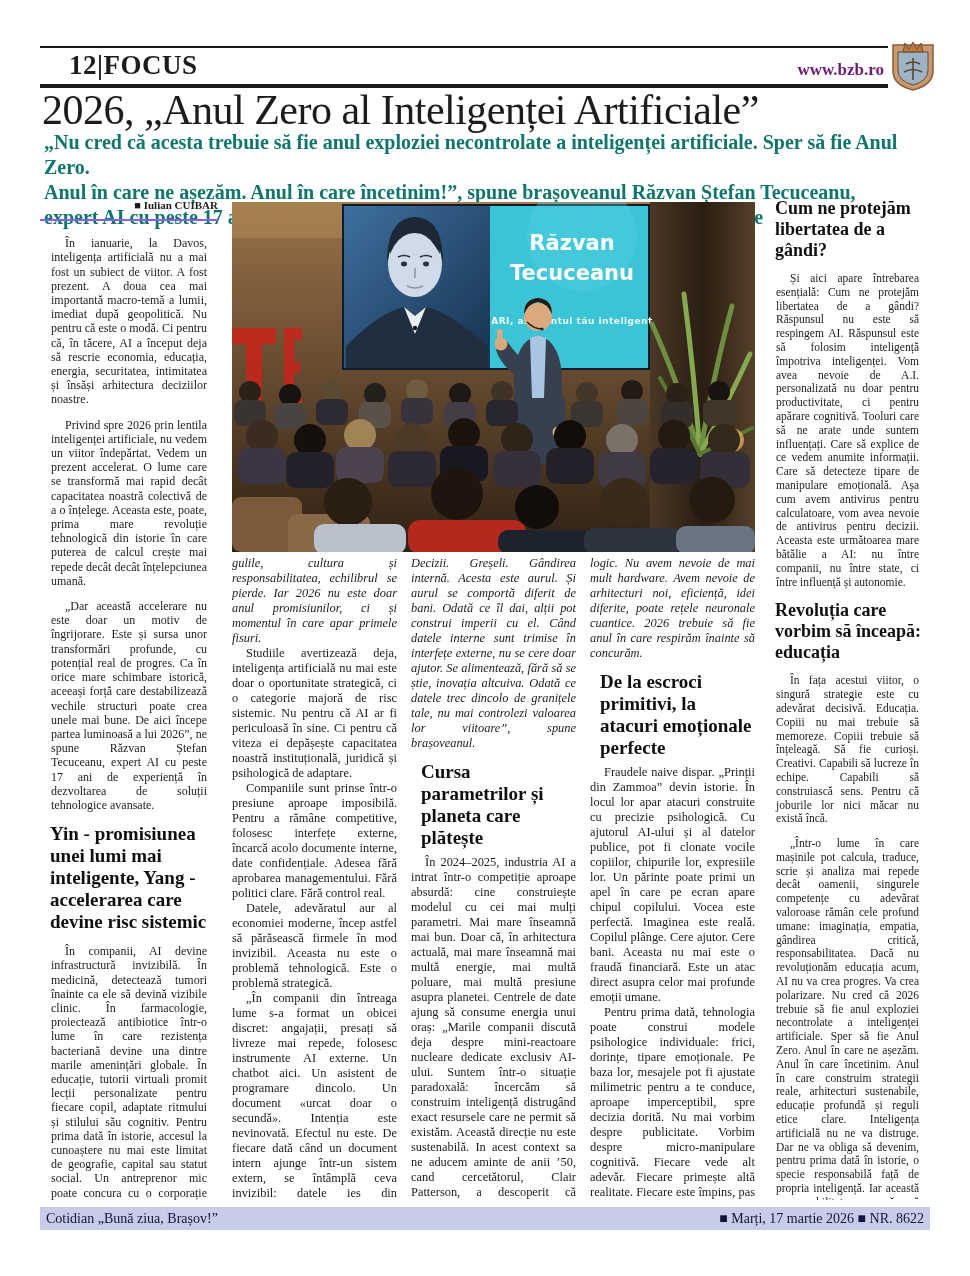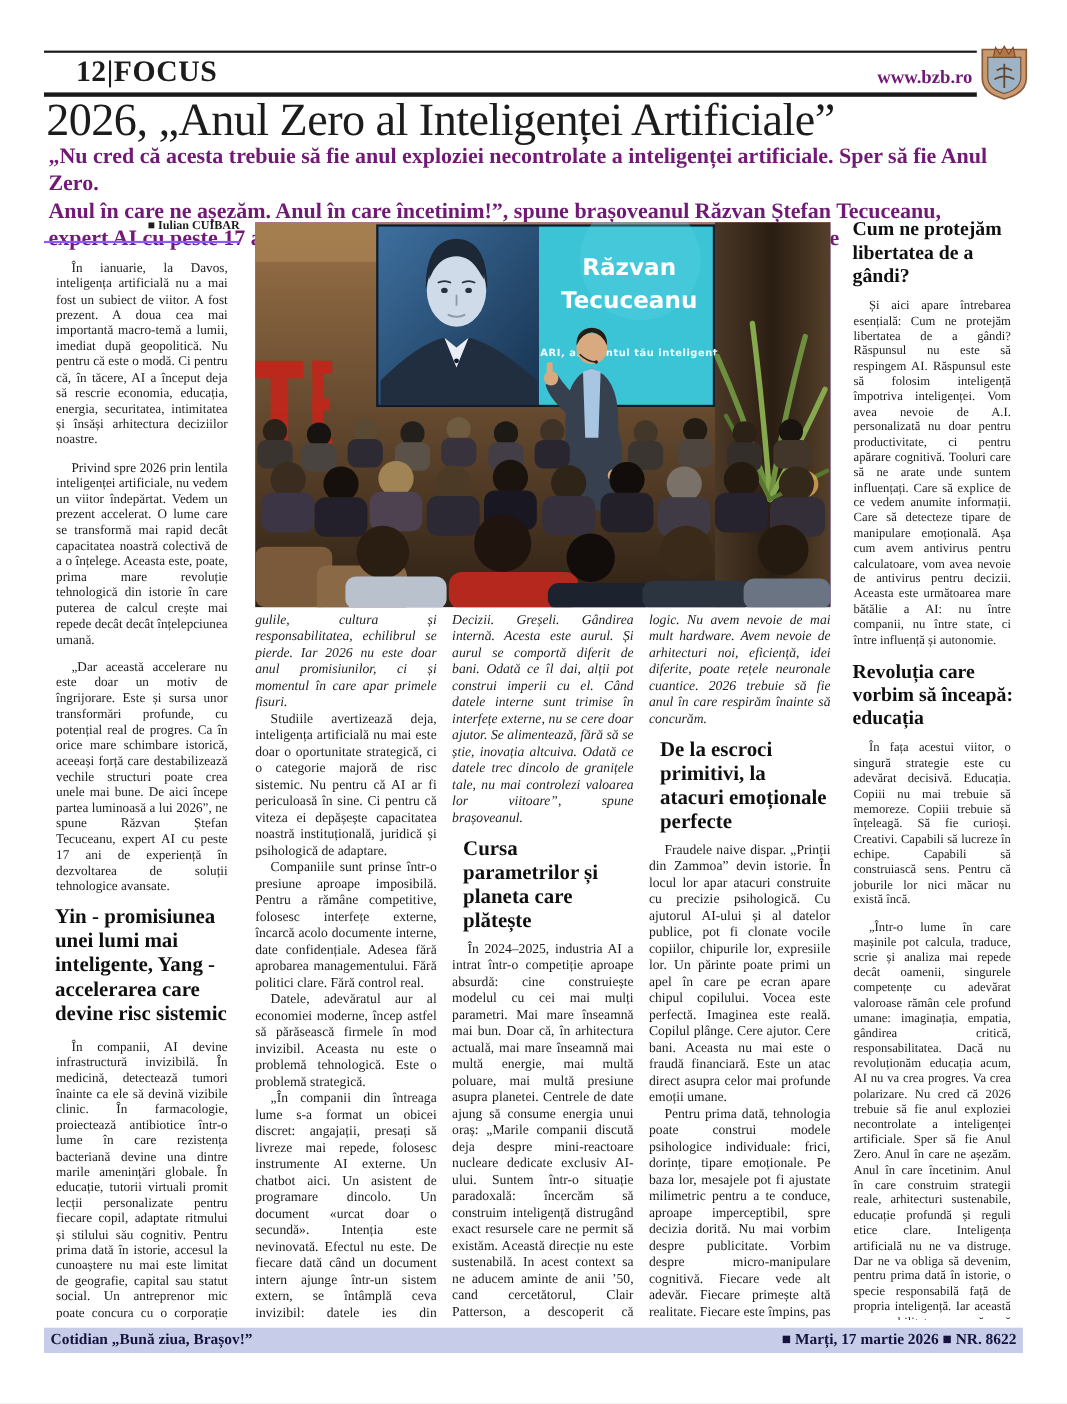--- a/index.html
+++ b/index.html
@@ -8,21 +8,21 @@
     font-family:"Liberation Serif", serif;color:#1c1c1c;overflow:hidden;
     margin:0 auto;
   }
   
   .rule-thin{position:absolute;left:40px;width:848px;top:46px;height:2px;background:#1a1a1a;}
   .rule-thick{position:absolute;left:40px;width:848px;top:84px;height:4px;background:#1a1a1a;}
   .folio{position:absolute;left:42px;top:50px;font-size:27px;font-weight:bold;letter-spacing:.5px;margin-left:27px;}
   .site{position:absolute;right:86px;top:60px;font-size:17px;font-weight:bold;color:#701a75;}
   .crest{position:absolute;right:34px;top:40px;width:46px;height:52px;}
   .headline{position:absolute;left:42px;top:86px;width:900px;margin:0;font-size:42px;font-weight:normal;letter-spacing:-.5px;white-space:nowrap;}
-  .deck{position:absolute;left:44px;top:130px;width:900px;font-size:20px;font-weight:bold;line-height:25px;color:#701a75;}
+  .deck{position:absolute;left:44px;top:130px;width:900px;font-size:20px;font-weight:bold;line-height:25px;color:#0f766e;}
   
   .content{position:absolute;left:40px;top:196px;width:890px;height:1004px;}
   .col{position:absolute;top:0;bottom:0;overflow:hidden;text-align:justify;}
   .col p{margin:11px;text-indent:14px;}
   .col1{left:0;width:178px;font-size:12px;line-height:14.2px;}
   .col5{left:725px;width:165px;font-size:11.5px;line-height:13.8px;}
   .midwrap{position:absolute;left:192px;top:360px;width:523px;height:644px;}
   .midcol{position:absolute;top:0;bottom:0;width:165px;overflow:hidden;text-align:justify;font-size:12.4px;line-height:15px;}
   .midcol p{margin:0;text-indent:14px;}
   .midcol p.cont{text-indent:0;font-style:italic;}
@@ -30,21 +30,21 @@
   h2.colhead{font-size:19px;line-height:22px;font-weight:bold;margin:10px 0 6px 0;padding-left:10px;text-align:left;color:#101010;}
   .col5 h2.colhead{font-size:18px;line-height:21px;}
   .byline{font-size:11px;font-weight:bold;padding:2px 0 7px 2px;border-bottom:2px solid #8b5cf6;margin-bottom:15px;text-align:right;}
   
   .photo{position:absolute;left:192px;top:6px;width:523px;height:350px;background:#8b5cf6;}
   .photo svg{display:block;}
   
   .footer{
     position:absolute;left:40px;top:1207px;width:890px;height:23px;
     background:#c7cce9;display:flex;align-items:center;justify-content:space-between;
-    font-size:14px;font-weight:bold;color:#14143e;padding:0 6px;box-sizing:border-box;
+    font-size:14px;font-weight:normal;color:#14143e;padding:0 6px;box-sizing:border-box;
   }
 </style>
 </head>
 <body>
 
 <div class="page">
 
   <div class="rule-thin"></div>
   <div class="folio">12|FOCUS</div>
   <div class="site">www.bzb.ro</div>

